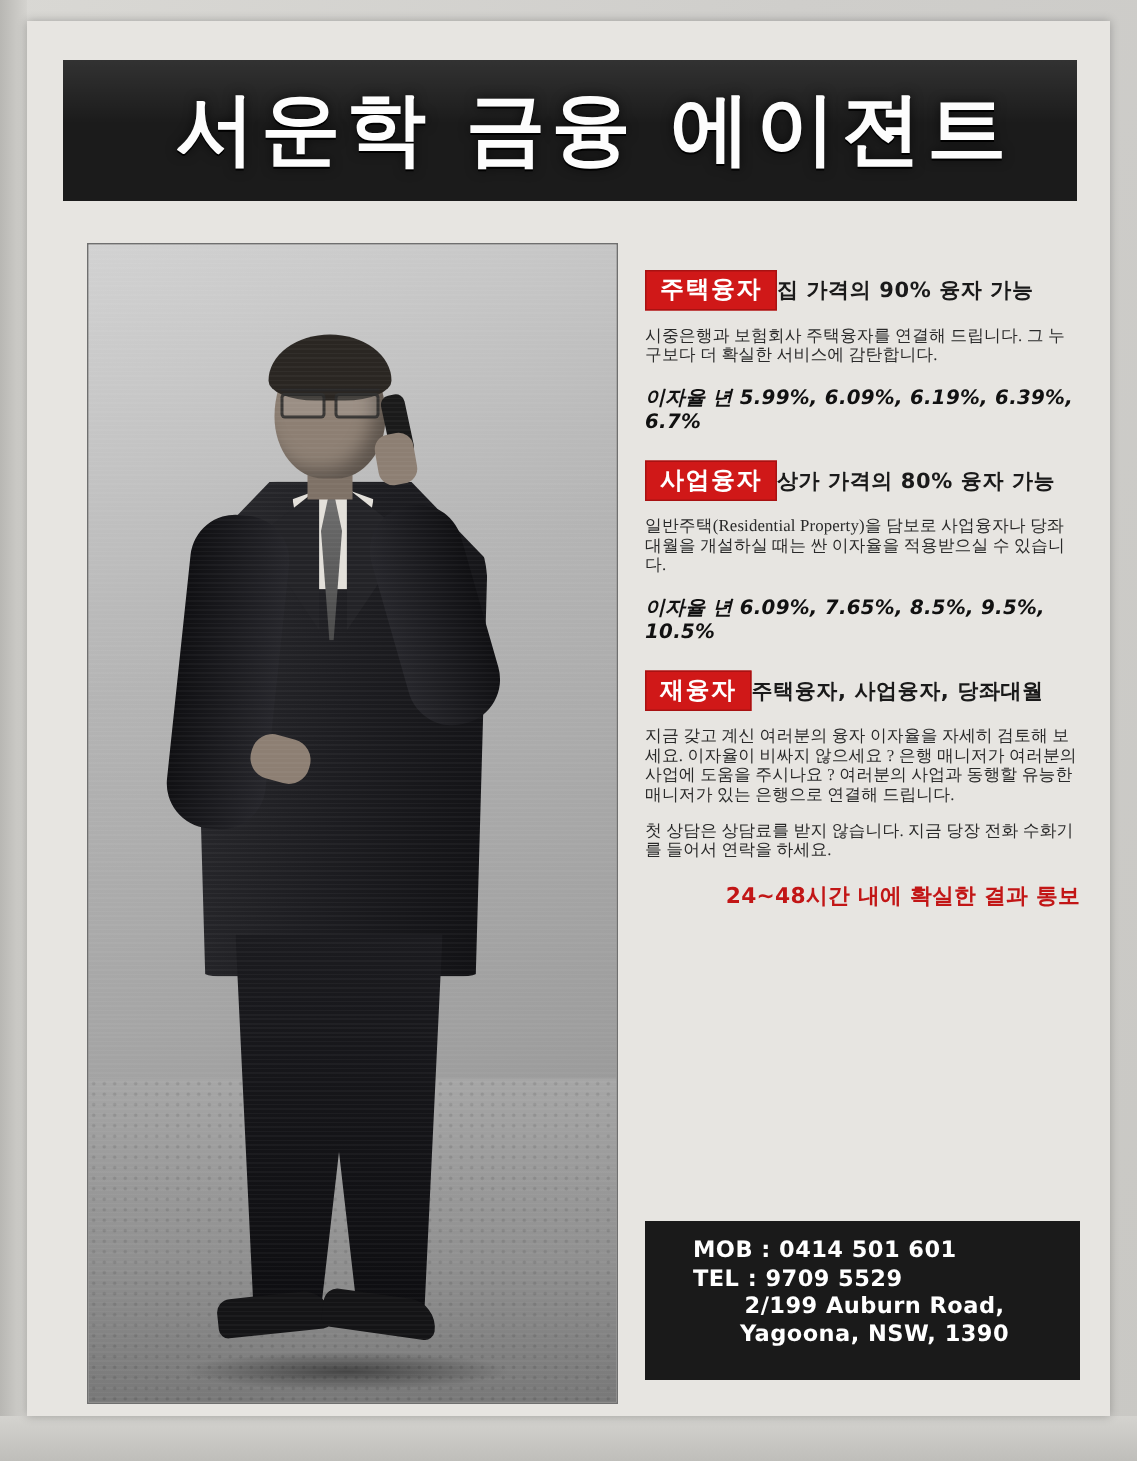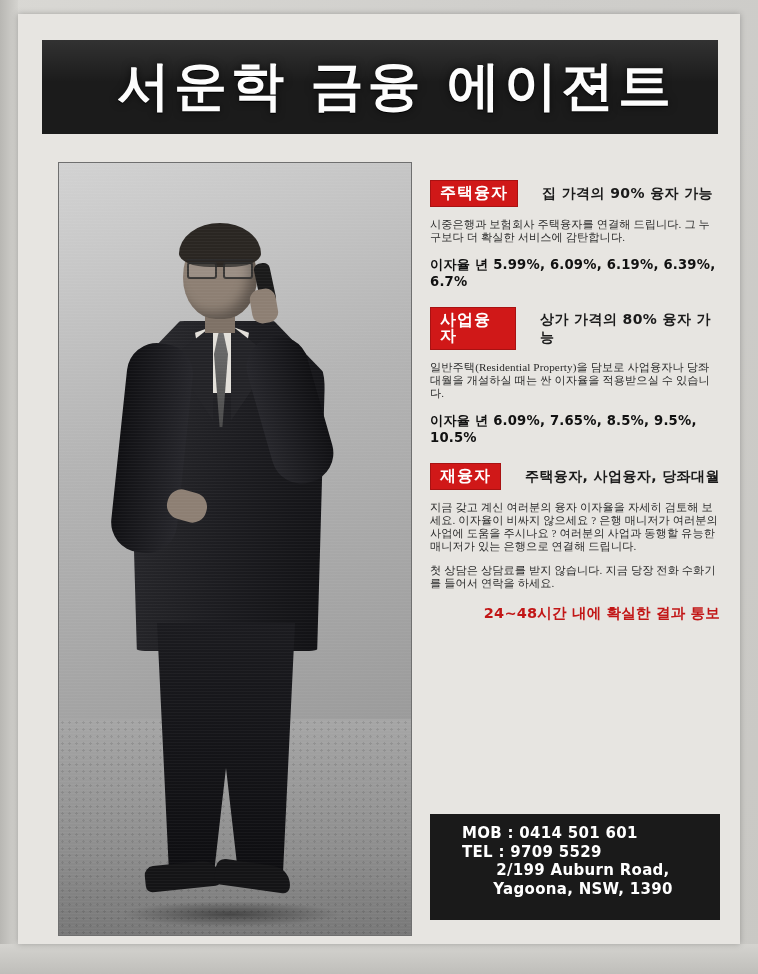--- a/index.html
+++ b/index.html
@@ -232,21 +232,21 @@
     line-height: 19px;
     letter-spacing: .2px;
   }
   .intro-gap { height: 13px; }
 
   
   .section { margin-top: 18px; }
   .sec-head {
     display: flex;
     align-items: center;
-    gap: 24px;
+    gap: 0;
   }
   .tag {
     background: #d01818;
     color: #fff;
     font-family: "DejaVu Sans", sans-serif;
     font-weight: bold;
     font-size: 16px;
     padding: 4px 9px 5px 9px;
     letter-spacing: 1px;
     line-height: 1;
@@ -267,20 +267,21 @@
     line-height: 13px;
     letter-spacing: .1px;
   }
   .rate-line {
     margin-top: 12px;
     color: #111;
     font-family: "DejaVu Sans", sans-serif;
     font-weight: bold;
     font-size: 13.2px;
     letter-spacing: .2px;
+    font-style: italic;
   }
   .notice {
     margin-top: 14px;
     color: #c21616;
     font-family: "DejaVu Sans", sans-serif;
     font-weight: bold;
     font-size: 14.5px;
     letter-spacing: .2px;
     text-align: right;
   }

